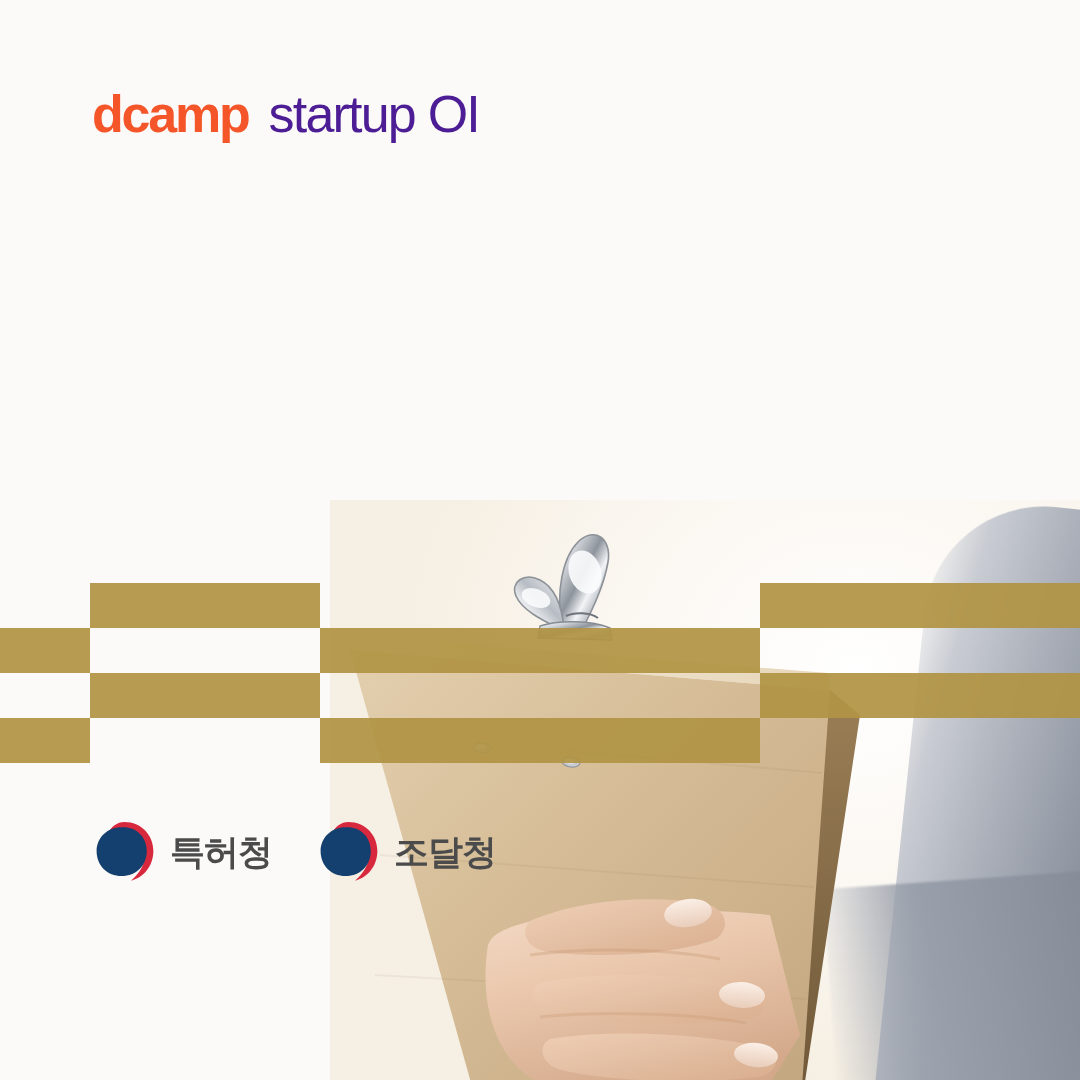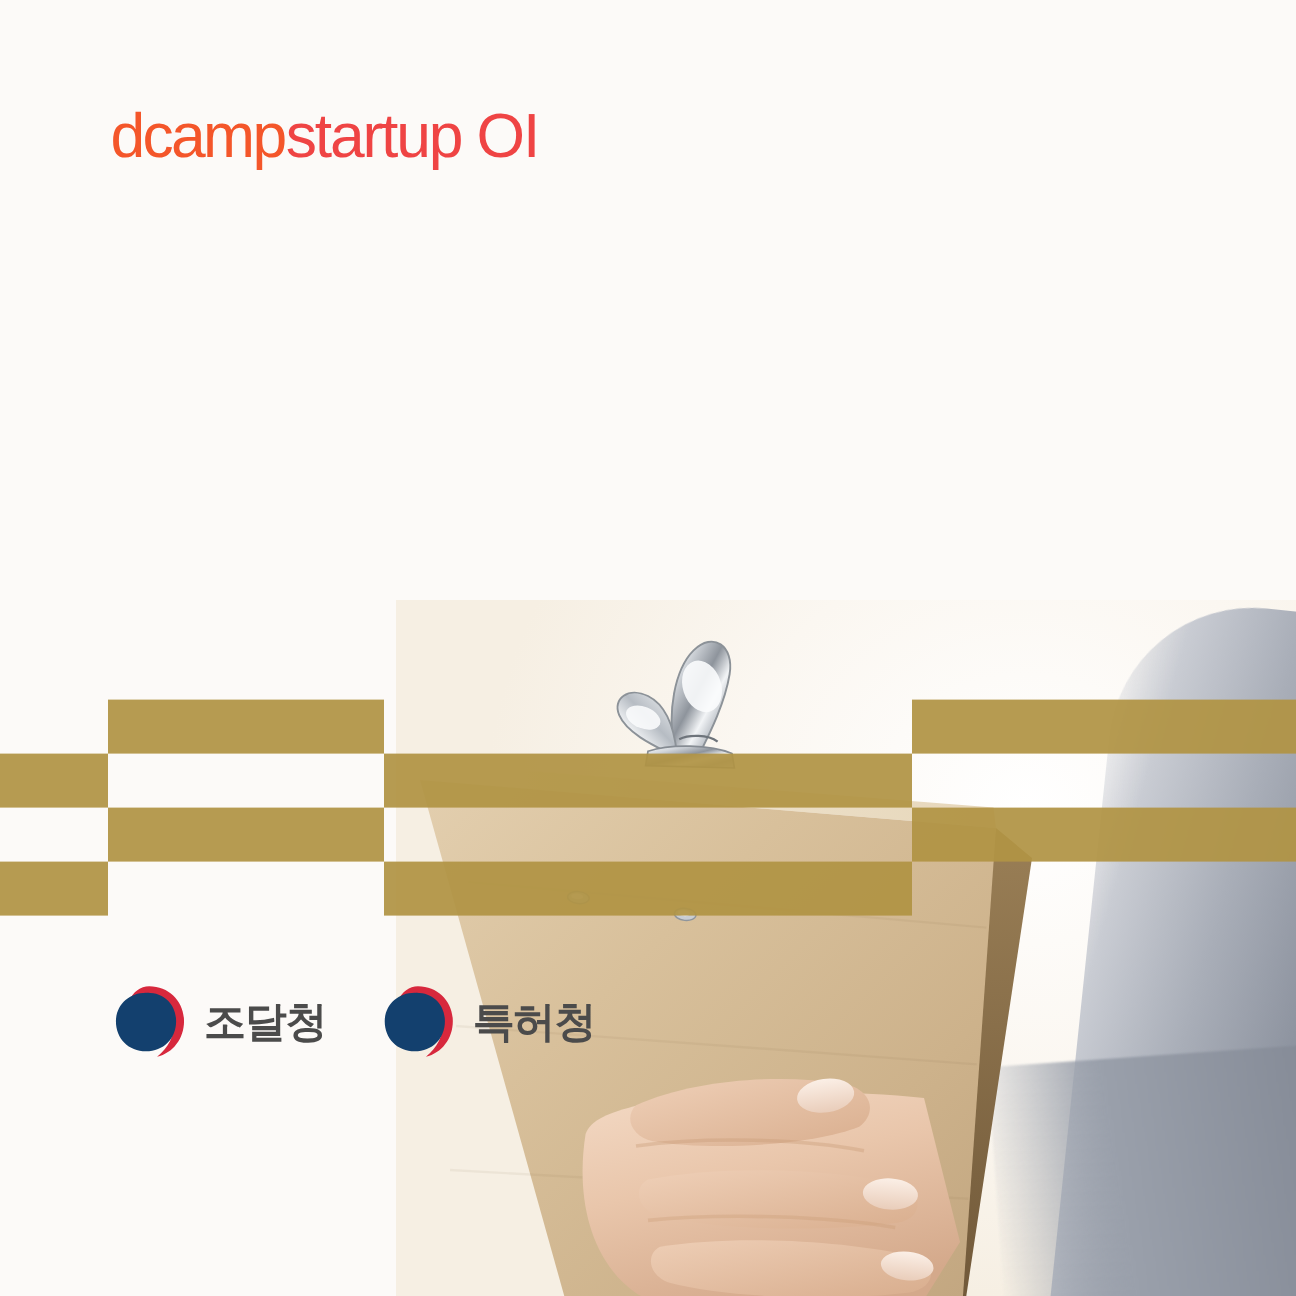--- a/index.html
+++ b/index.html
@@ -98,32 +98,32 @@
     position: absolute;
     left: 92px; top: 88px;
     z-index: 20;
     display: flex;
     align-items: baseline;
     gap: 0;
     white-space: nowrap;
   }
   .brand-mark {
     font-size: 52px;
-    font-weight: 400;
+    font-weight: 700;
     letter-spacing: -2.2px;
     color: #F4562A;
     line-height: 1;
   }
   .brand-name {
     font-size: 52px;
     font-weight: 400;
     letter-spacing: -1.8px;
-    color: #ef4444;
+    color: #4c1d95;
     line-height: 1;
-    margin-left: 1px;
+    margin-left: 20px;
   }
 
   
   .headline {
     position: absolute;
     left: 90px; top: 190px;
     z-index: 20;
     color: #0B0B0B;
     font-size: 76px;
     font-weight: 700;
@@ -286,26 +286,26 @@
   </div>
 
 
   <div class="gov-logos">
 
     <div class="gov-logo">
       <svg class="gov-emblem" viewBox="0 0 100 100">
         <path d="M52 6 C78 6 96 26 96 50 C96 72 82 90 62 95 C76 84 84 68 84 52 C84 30 70 16 50 16 C40 16 32 19 26 25 C32 13 41 6 52 6 Z" fill="#D7283D"></path>
         <path d="M50 14 C72 14 86 30 86 50 C86 72 70 88 48 88 C26 88 10 72 10 50 C10 30 26 14 48 14 C60 14 68 20 72 28 C66 23 58 21 50 24 C38 28 32 40 36 52 C40 64 52 70 62 66 C56 74 46 78 36 74 C22 68 16 52 22 38 C26 28 36 22 46 21 Z" fill="#13406E"></path>
       </svg>
-      <span class="gov-label">조달청</span>
+      <span class="gov-label">특허청</span>
     </div>
 
     <div class="gov-logo">
       <svg class="gov-emblem" viewBox="0 0 100 100">
         <path d="M52 6 C78 6 96 26 96 50 C96 72 82 90 62 95 C76 84 84 68 84 52 C84 30 70 16 50 16 C40 16 32 19 26 25 C32 13 41 6 52 6 Z" fill="#D7283D"></path>
         <path d="M50 14 C72 14 86 30 86 50 C86 72 70 88 48 88 C26 88 10 72 10 50 C10 30 26 14 48 14 C60 14 68 20 72 28 C66 23 58 21 50 24 C38 28 32 40 36 52 C40 64 52 70 62 66 C56 74 46 78 36 74 C22 68 16 52 22 38 C26 28 36 22 46 21 Z" fill="#13406E"></path>
       </svg>
-      <span class="gov-label">특허청</span>
+      <span class="gov-label">조달청</span>
     </div>
 
   </div>
 
 </div>
 
 </body></html>

